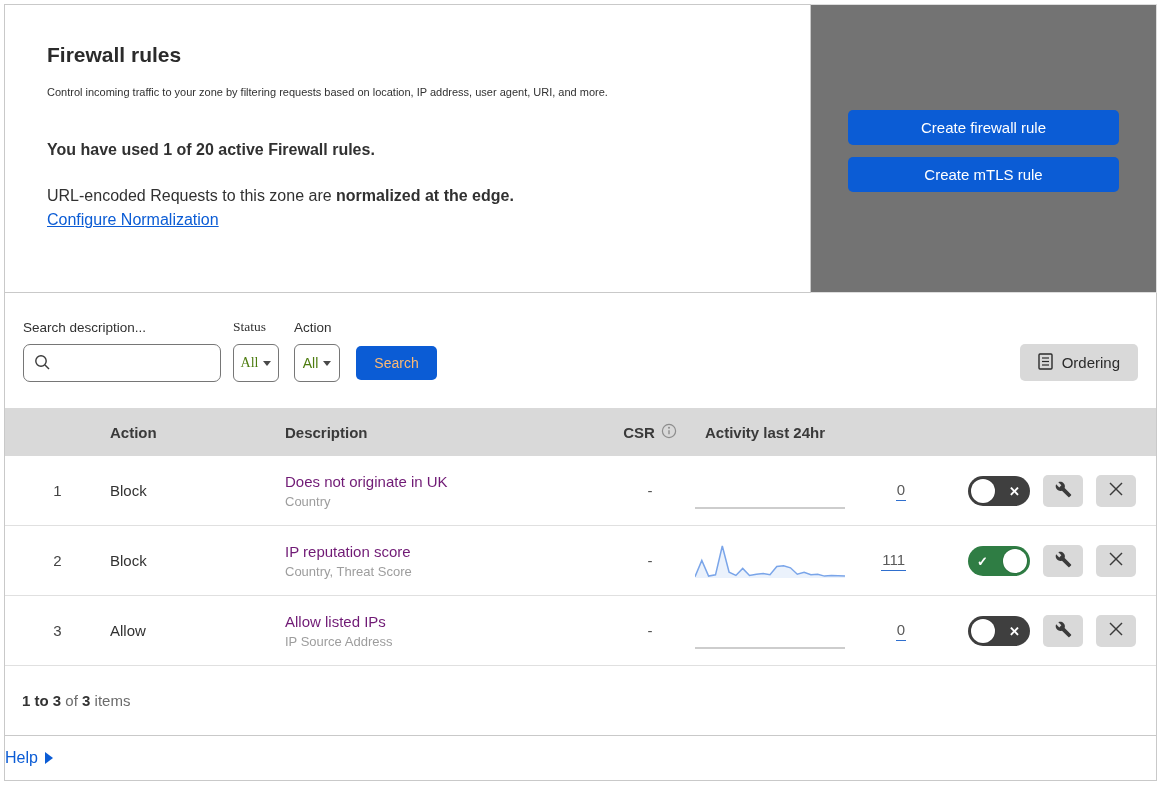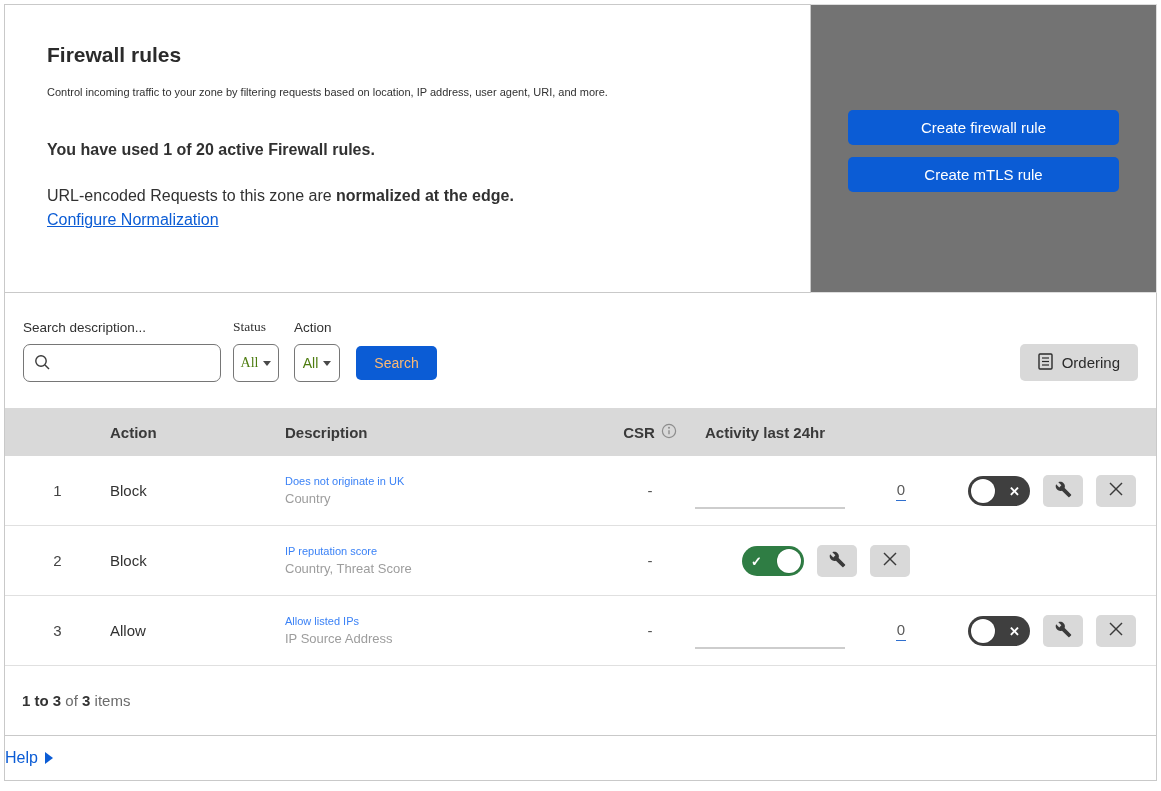--- a/index.html
+++ b/index.html
@@ -98,21 +98,21 @@
   .thead {
     height: 48px; background: #d9d9d9;
     font-size: 15px; font-weight: 600; color: #3a3a3a;
   }
   .th-csr { display: flex; align-items: center; justify-content: center; gap: 6px; }
   .th-activity { padding-left: 10px; }
 
   .trow { height: 70px; border-bottom: 1px solid #e0e0e0; background: #fff; }
   .cell-index { text-align: center; font-size: 15px; color: #444; }
   .cell-action { font-size: 15px; color: #313131; }
-  .cell-desc .desc-title { font-size: 11px; color: #3b82f6; margin-bottom: 4px; }
+  .cell-desc .desc-title { font-size: 15px; color: #701a75; margin-bottom: 4px; }
   .cell-desc .desc-fields { font-size: 13px; color: #9d9d9d; }
   .cell-csr { text-align: center; font-size: 15px; color: #555; }
   .cell-activity { display: flex; align-items: center; }
   .spark { width: 150px; height: 38px; flex: none; }
   .count-link {
     margin-left: auto; margin-right: 24px;
     font-size: 15px; color: #5a5a5a;
     border-bottom: 1px solid #2f6fce; padding: 0 1px 2px;
     cursor: pointer; text-decoration: none;
   }
@@ -271,20 +271,27 @@
   </div>
 
   <div class="grid-cols trow">
     <div class="cell-index">2</div>
     <div class="cell-action">Block</div>
     <div class="cell-desc">
       <div class="desc-title">IP reputation score</div>
       <div class="desc-fields">Country, Threat Score</div>
     </div>
     <div class="cell-csr">-</div>
+    <div class="cell-activity">
+      <svg class="spark" viewBox="0 0 150 38" preserveAspectRatio="none">
+          <polygon points="0,36 0.0,34.7 6.8,18.4 13.6,34.1 20.5,32.8 27.3,4.0 34.1,30.2 40.9,33.4 47.7,26.4 54.5,33.4 61.4,32.2 68.2,31.5 75.0,32.8 81.8,24.5 88.6,23.8 95.5,25.8 102.3,32.2 109.1,30.2 115.9,32.8 122.7,32.2 129.5,34.1 136.4,33.4 143.2,33.8 150.0,34.1 150,36" opacity="0.15" fill="#7aa5e9"></polygon>
+          <polyline points="0.0,34.7 6.8,18.4 13.6,34.1 20.5,32.8 27.3,4.0 34.1,30.2 40.9,33.4 47.7,26.4 54.5,33.4 61.4,32.2 68.2,31.5 75.0,32.8 81.8,24.5 88.6,23.8 95.5,25.8 102.3,32.2 109.1,30.2 115.9,32.8 122.7,32.2 129.5,34.1 136.4,33.4 143.2,33.8 150.0,34.1" fill="none" stroke-width="1.5" stroke="#7aa5e9"></polyline>
+        </svg>
+      <a class="count-link">111</a>
+    </div>
     <div class="cell-controls">
       <div class="toggle on">
         <span class="mark mark-check">✓</span>
 
         <span class="knob"></span>
       </div>
       <button class="icon-btn">
         <span><svg width="17" height="17" viewBox="0 0 24 24">
               <path fill="#3a3a3a" d="M22.7 19l-9.1-9.1c.9-2.3.4-5-1.5-6.9-2-2-5-2.4-7.4-1.3L9 6 6 9 1.6 4.7C.4 7.1.9 10.1 2.9 12.1c1.9 1.9 4.6 2.4 6.9 1.5l9.1 9.1c.4.4 1 .4 1.4 0l2.3-2.3c.5-.4.5-1.1.1-1.4z"></path>
             </svg></span>

